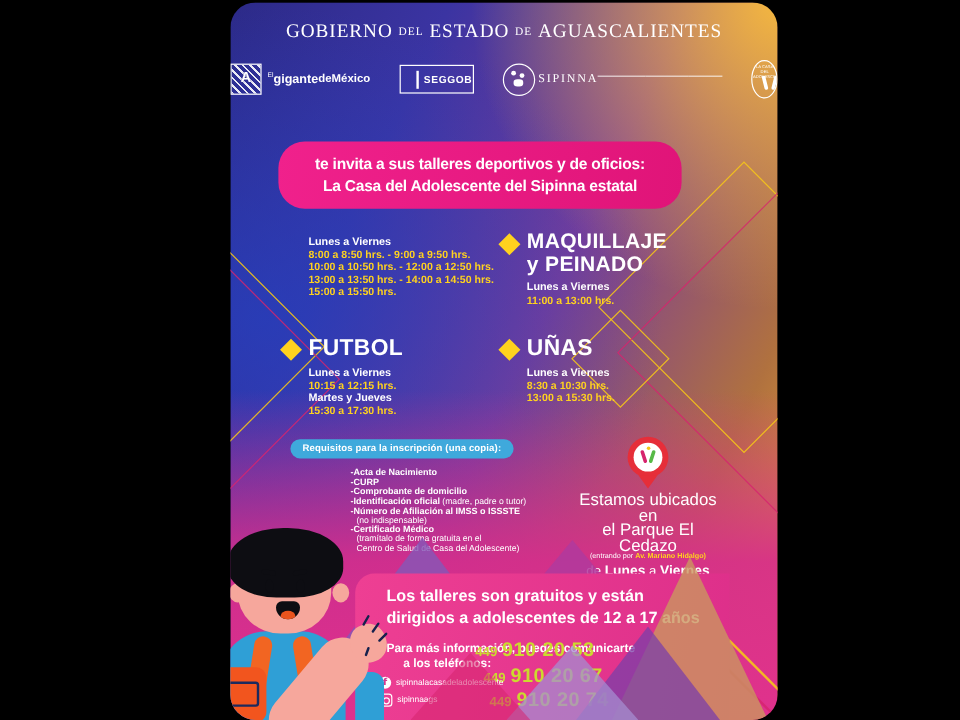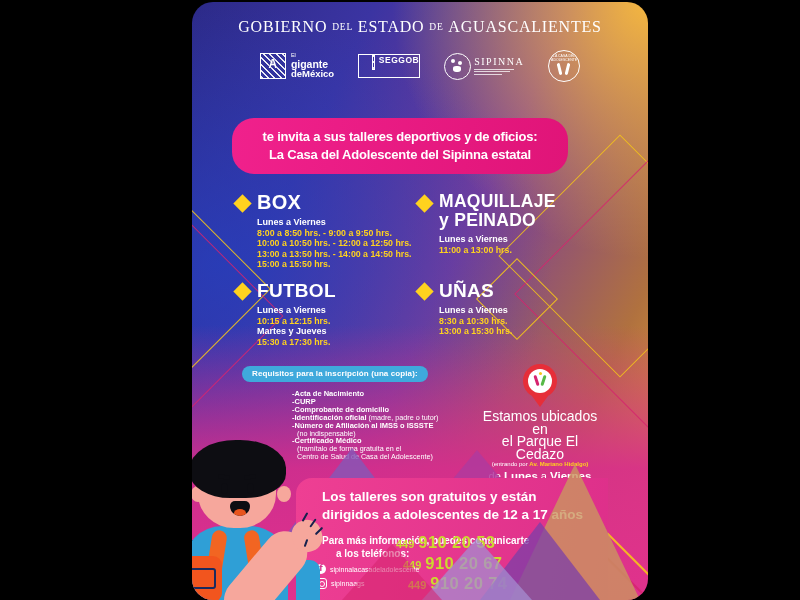--- a/index.html
+++ b/index.html
@@ -20,23 +20,23 @@
   
   .gob-title{position:absolute;left:0;top:16px;width:100%;text-align:center;color:#fff;
     font-family:"Liberation Serif",serif;letter-spacing:.8px;z-index:2;}
   .t-big{font-size:16px;} .t-small{font-size:9.5px;vertical-align:2px;}
   .logos{position:absolute;left:0;top:48px;width:100%;display:flex;justify-content:center;
     align-items:center;gap:24px;z-index:2;color:#fff;}
   .hatch{background:repeating-linear-gradient(45deg,rgba(255,255,255,.9) 0 1.5px,transparent 1.5px 4.5px);}
   .lg-box{width:24px;height:24px;border:1.5px solid #fff;position:relative;}
   .lg-box .A{position:absolute;left:0;top:3px;width:100%;text-align:center;font-weight:bold;
     font-size:12px;color:#fff;text-shadow:0 0 2px #2c2a88;}
-  .lg-txt{display:flex;flex-direction:column;line-height:1;}
+  .lg-txt{display:flex;flex-direction:row;line-height:1;}
   .lg-el{font-size:5.5px;} .lg-gig{font-size:10.5px;font-weight:bold;} .lg-mex{font-size:9.5px;font-weight:bold;}
-  .seg-box{width:62px;height:24px;border:1.5px solid #fff;display:flex;align-items:flex-start;gap:4px;padding-left:13px;box-sizing:border-box;}
+  .seg-box{width:62px;height:24px;border:1.5px solid #fff;display:flex;align-items:center;gap:4px;padding-left:13px;box-sizing:border-box;}
   .seg-sq{width:13px;height:13px;border:1px solid #fff;position:relative;}
   .seg-lbl{font-size:8.5px;font-weight:bold;letter-spacing:.5px;}
   .sip-circ{width:25px;height:25px;border:1.5px solid #fff;border-radius:50%;position:relative;}
   .sip-circ i{position:absolute;border-radius:50%;background:#fff;}
   .sip-lbl{font-size:10px;font-family:"Liberation Serif",serif;letter-spacing:1.5px;}
   .sip-line{height:1px;background:rgba(255,255,255,.75);margin-top:1.5px;}
   .casa-circ{width:30px;height:30px;border:1.5px solid #fff;border-radius:50%;position:relative;overflow:hidden;}
   .casa-lbl{position:absolute;top:3px;left:0;width:100%;text-align:center;font-size:3.5px;color:#fff;}
   .figbar{position:absolute;border-radius:2px;}
   
@@ -168,24 +168,20 @@
         <div class="figbar" style="left:17px;top:12px;width:3px;height:12px;background:#fff;transform:rotate(14deg);"></div>
       </div>
     </div>
 
     <div class="banner">
       <div>te invita a sus talleres deportivos y de oficios:</div>
       <div>La Casa del Adolescente del Sipinna estatal</div>
     </div>
 
     <div class="wshop" style="left:44px;top:190px;width:185px;">
-      <div class="wtitle">
-        <span class="diamond"></span>
-        <span class="tname">BOX</span>
-      </div>
       <div class="sched">
         <div class="days">Lunes a Viernes</div>
         <div class="times">8:00 a 8:50 hrs. - 9:00 a 9:50 hrs.</div>
         <div class="times">10:00 a 10:50 hrs. - 12:00 a 12:50 hrs.</div>
         <div class="times">13:00 a 13:50 hrs. - 14:00 a 14:50 hrs.</div>
         <div class="times">15:00 a 15:50 hrs.</div>
       </div>
     </div>
 
     <div class="wshop" style="left:226px;top:190px;width:190px;">

